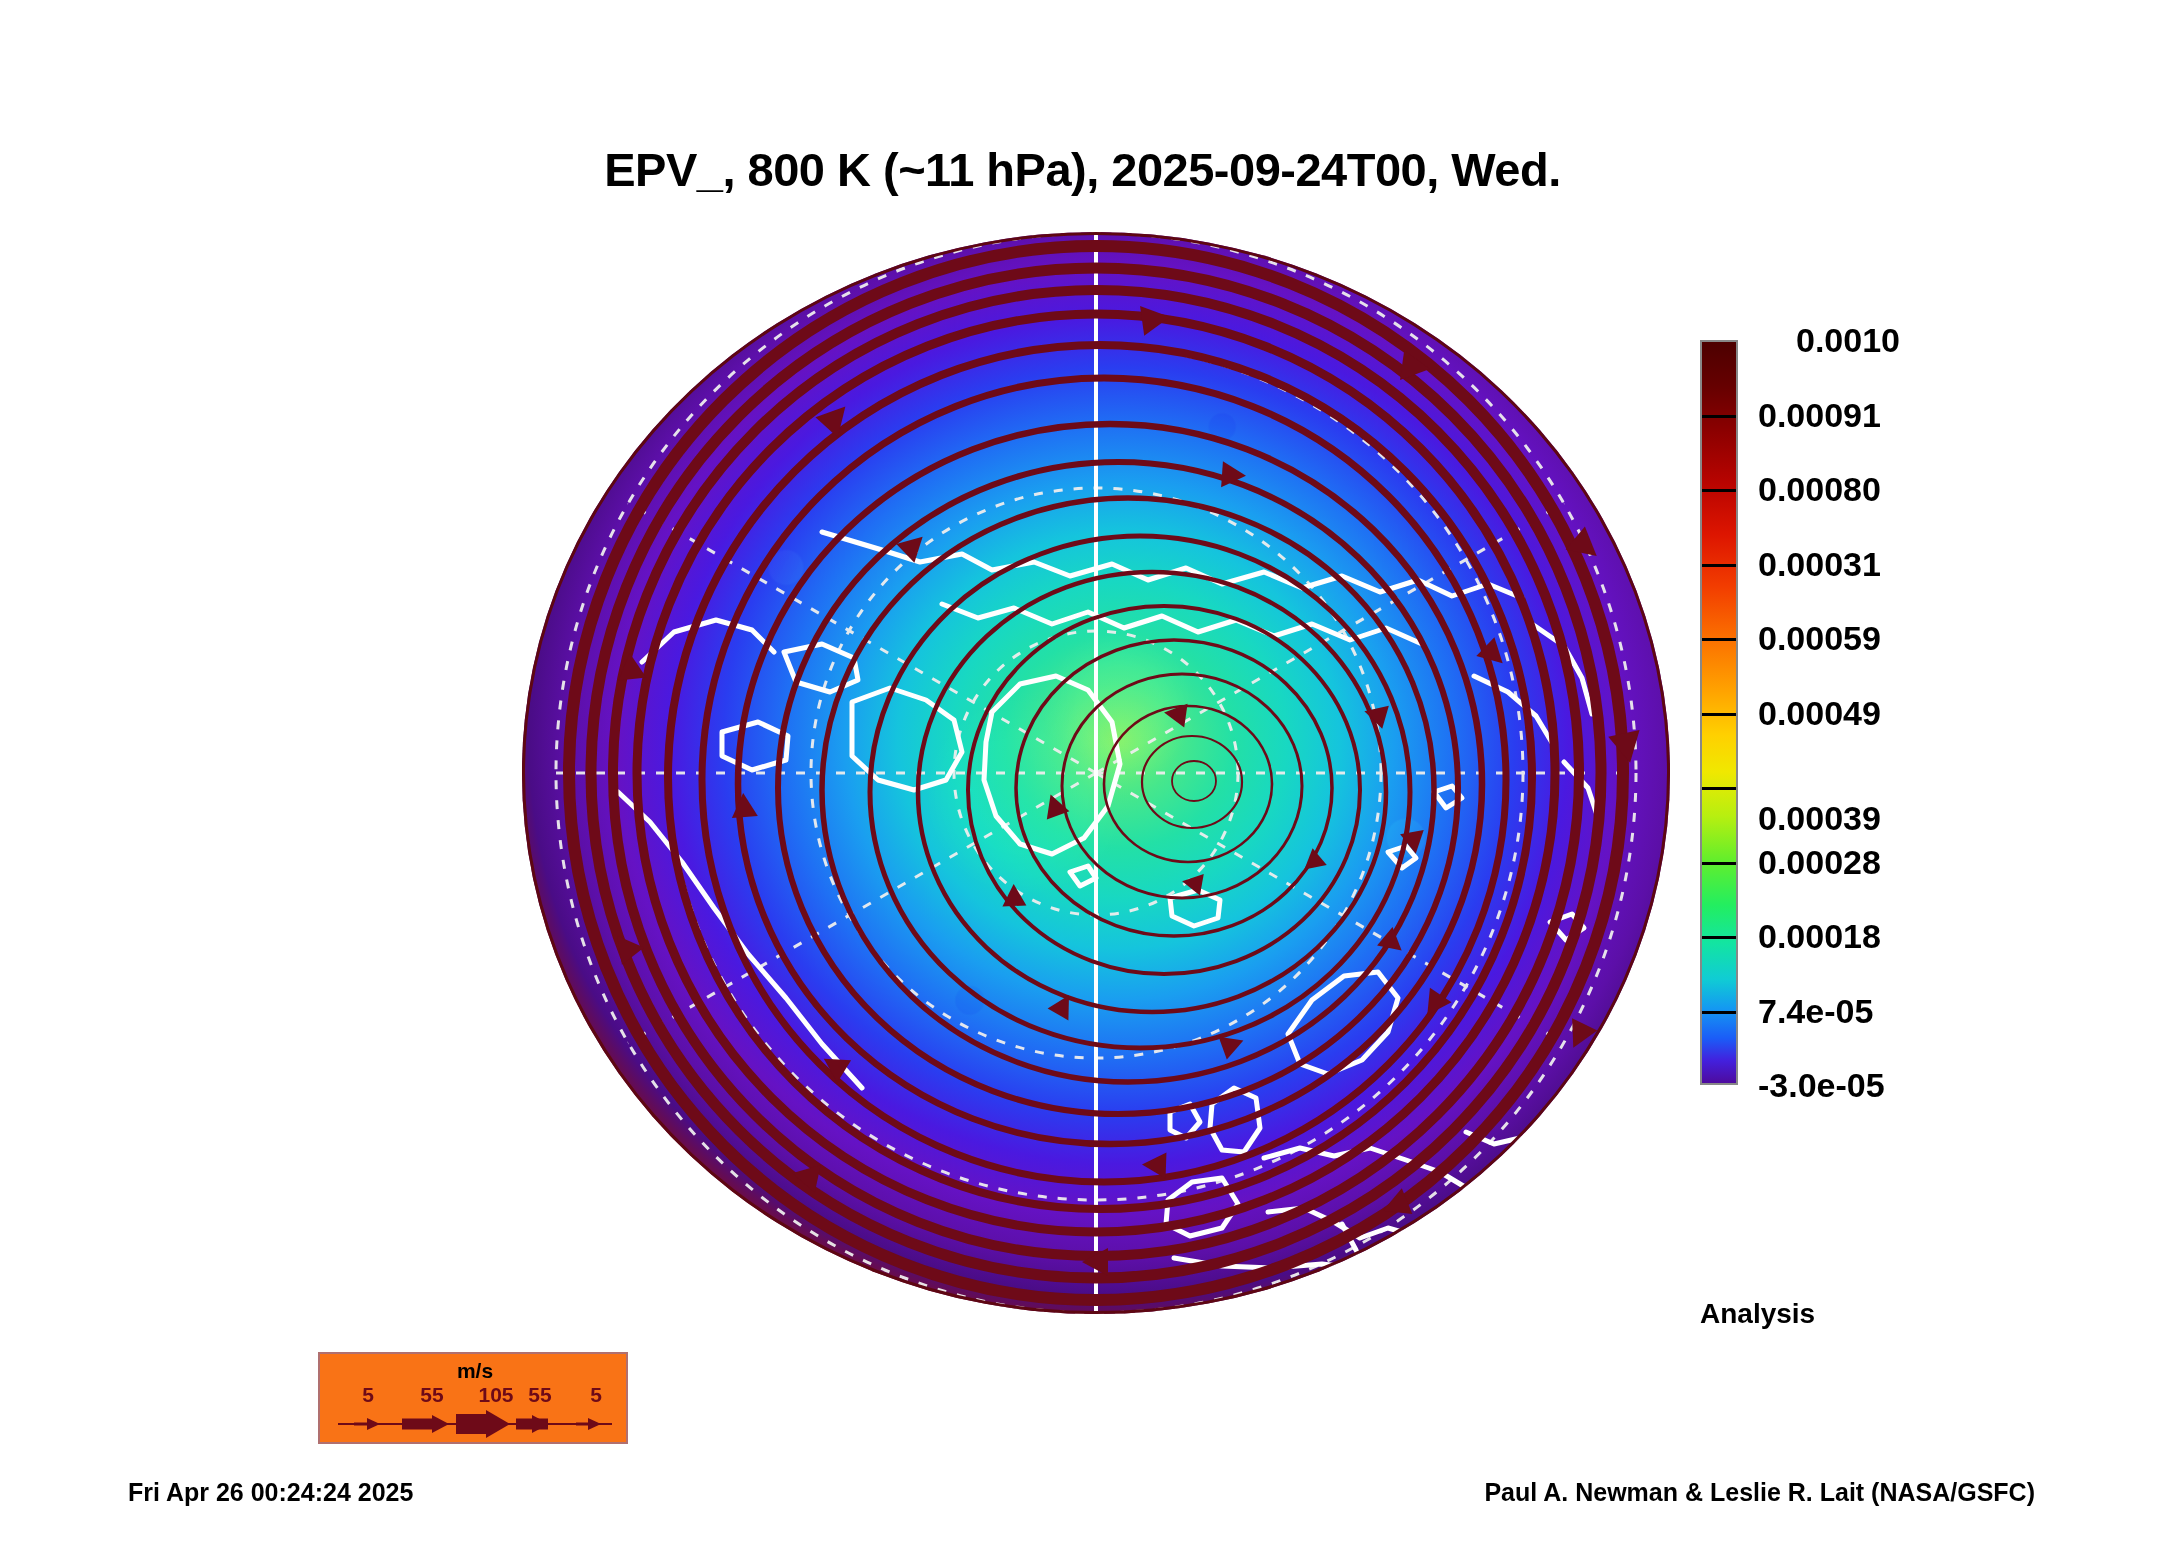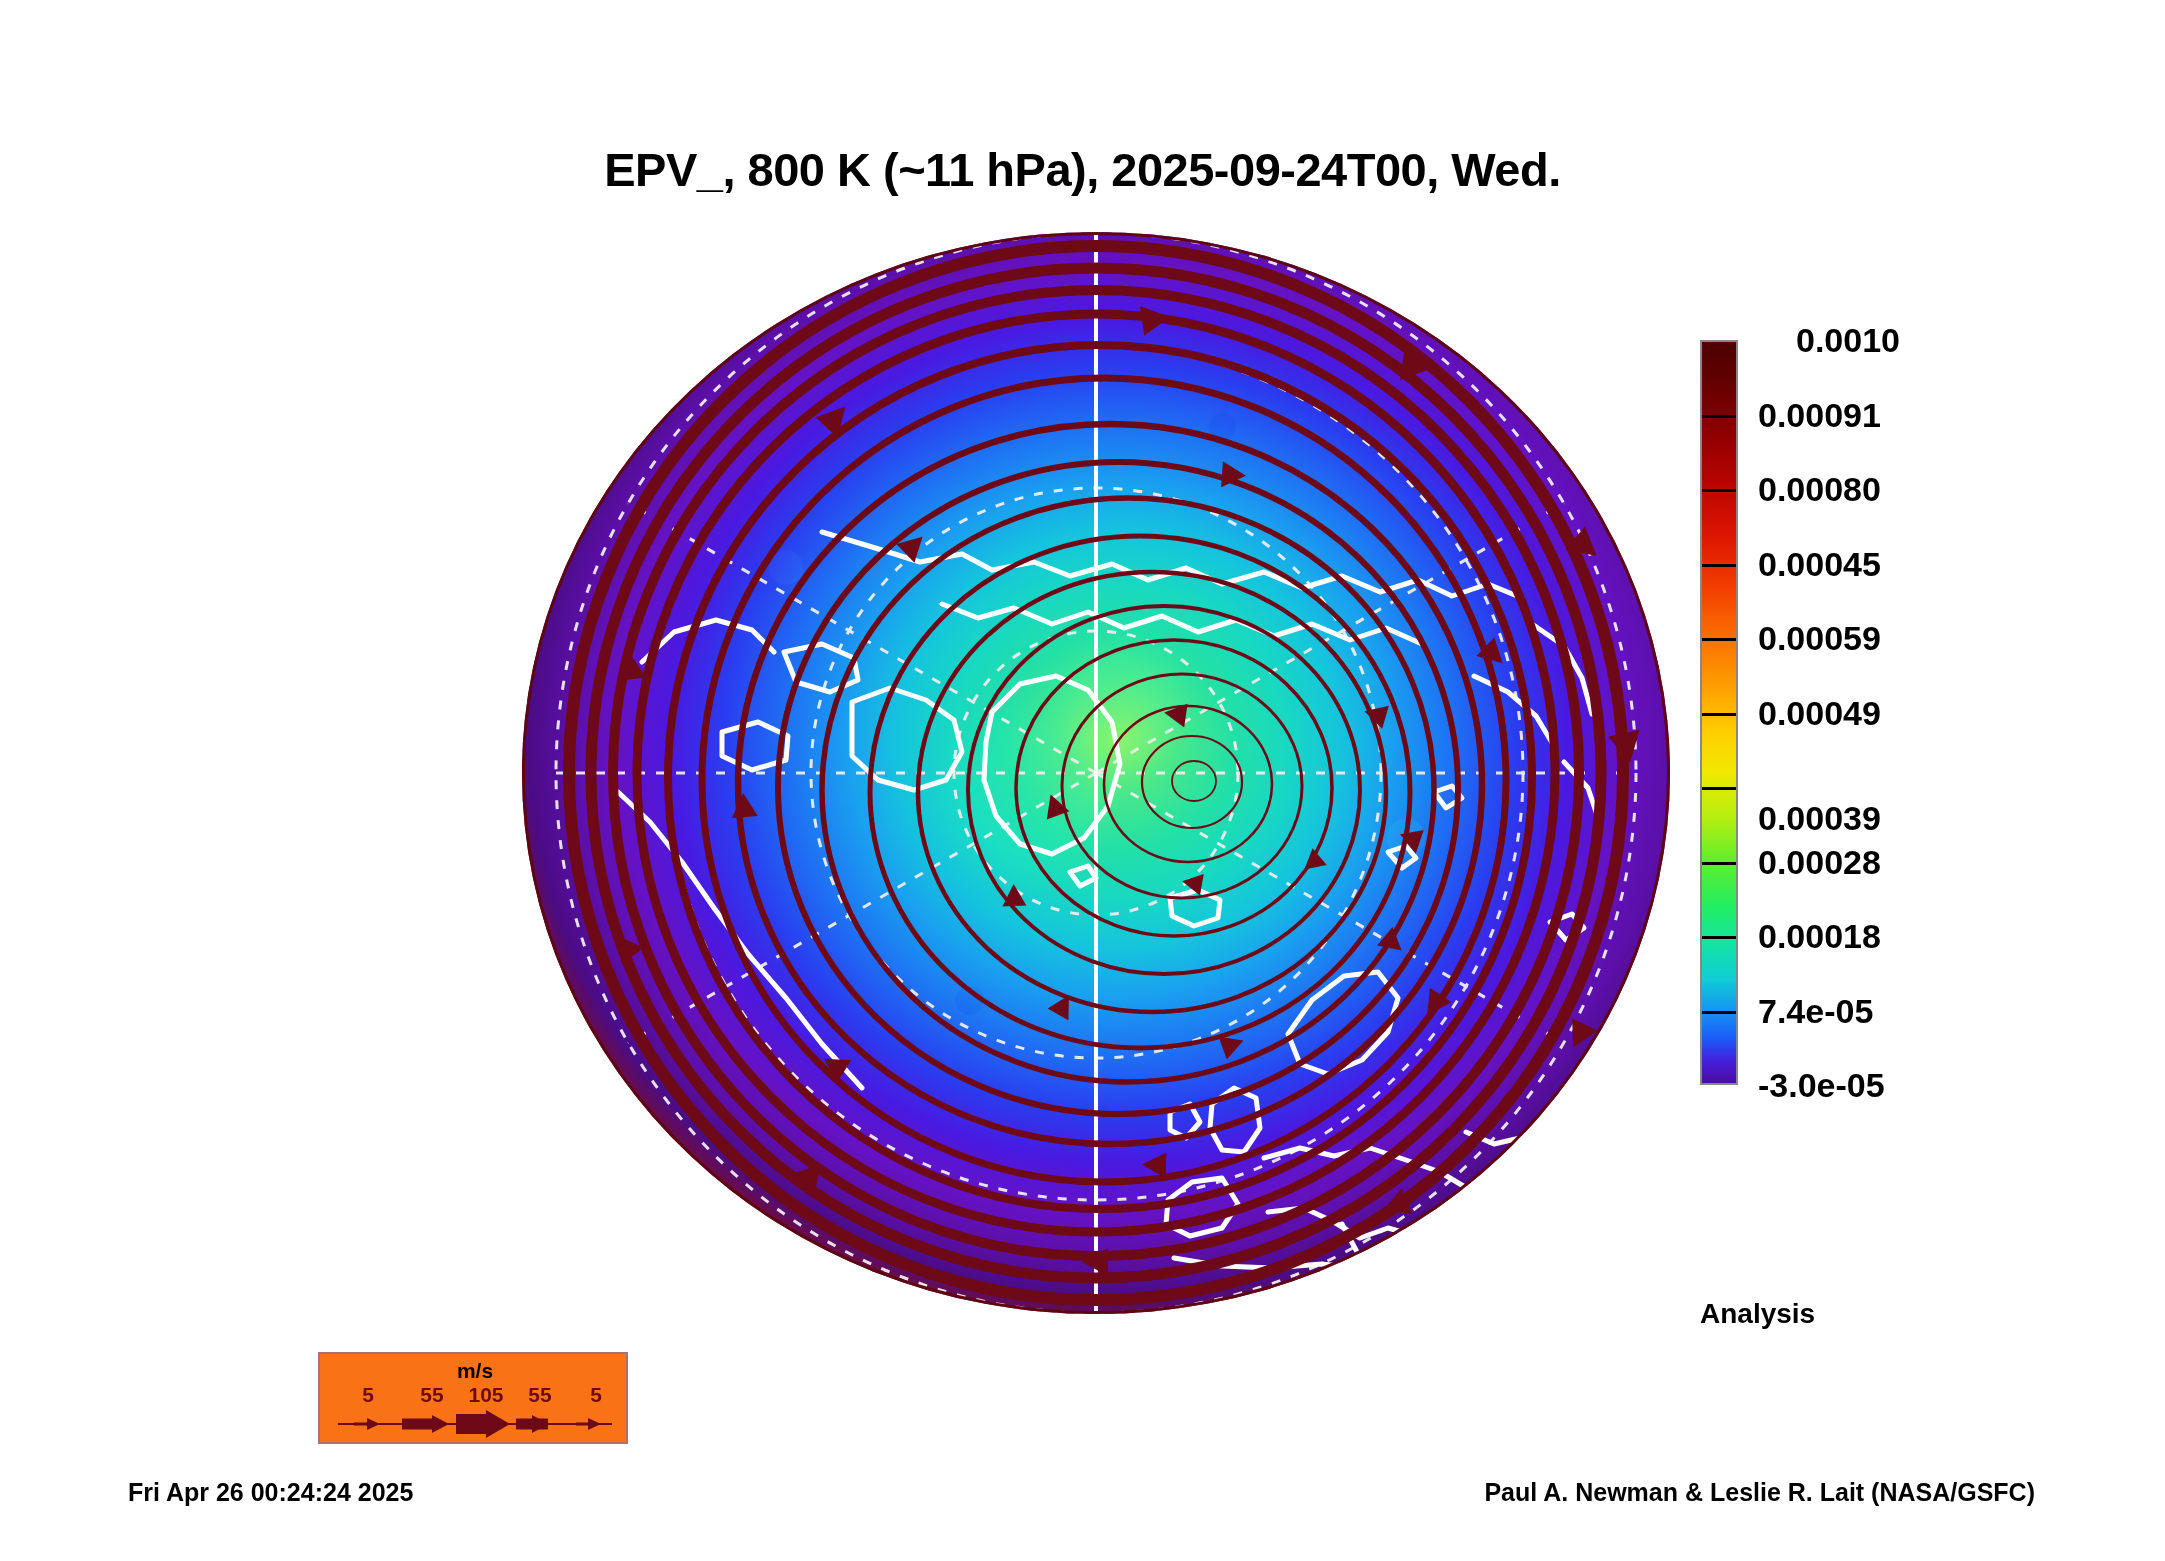--- a/index.html
+++ b/index.html
@@ -377,37 +377,37 @@
       <div class="cb-tick" style="top: 372.5px;"></div>
       <div class="cb-tick" style="top: 447px;"></div>
       <div class="cb-tick" style="top: 521.5px;"></div>
       <div class="cb-tick" style="top: 596px;"></div>
       <div class="cb-tick" style="top: 670.5px;"></div>
     </div>
   <div id="colorbar-labels">
       <div class="cb-label" style="top: 0px; margin-left: 38px;">0.0010</div>
       <div class="cb-label" style="top: 74.5px;">0.00091</div>
       <div class="cb-label" style="top: 149px;">0.00080</div>
-      <div class="cb-label" style="top: 223.5px;">0.00045</div>
+      <div class="cb-label" style="top: 223.5px;">0.00031</div>
       <div class="cb-label" style="top: 298px;">0.00059</div>
       <div class="cb-label" style="top: 372.5px;">0.00049</div>
       <div class="cb-label" style="top: 447px; margin-top: 31px;">0.00039</div>
       <div class="cb-label" style="top: 521.5px;">0.00028</div>
       <div class="cb-label" style="top: 596px;">0.00018</div>
       <div class="cb-label" style="top: 670.5px;">7.4e-05</div>
       <div class="cb-label" style="top: 745px;">-3.0e-05</div>
     </div>
 </div>
 
 <div id="wind-legend">
   <div id="wind-unit">m/s</div>
   <div id="wind-values">
       <div class="wind-val" style="left: 48px;">5</div>
       <div class="wind-val" style="left: 112px;">55</div>
-      <div class="wind-val" style="left: 166px;">105</div>
+      <div class="wind-val" style="left: 176px;">105</div>
       <div class="wind-val" style="left: 220px;">55</div>
       <div class="wind-val" style="left: 276px;">5</div>
     </div>
   <svg id="wind-arrow-svg" viewBox="0 0 310 36" preserveAspectRatio="none">
     <line x1="18" y1="18" x2="292" y2="18" stroke="#6e0a18" stroke-width="2"></line>
 
     <path d="M34 18 h14" stroke="#6e0a18" stroke-width="3" fill="none"></path>
     <path d="M47 12 l13 6 l-13 6 z" fill="#6e0a18"></path>
 
     <path d="M82 18 h32" stroke="#6e0a18" stroke-width="11" fill="none"></path>

